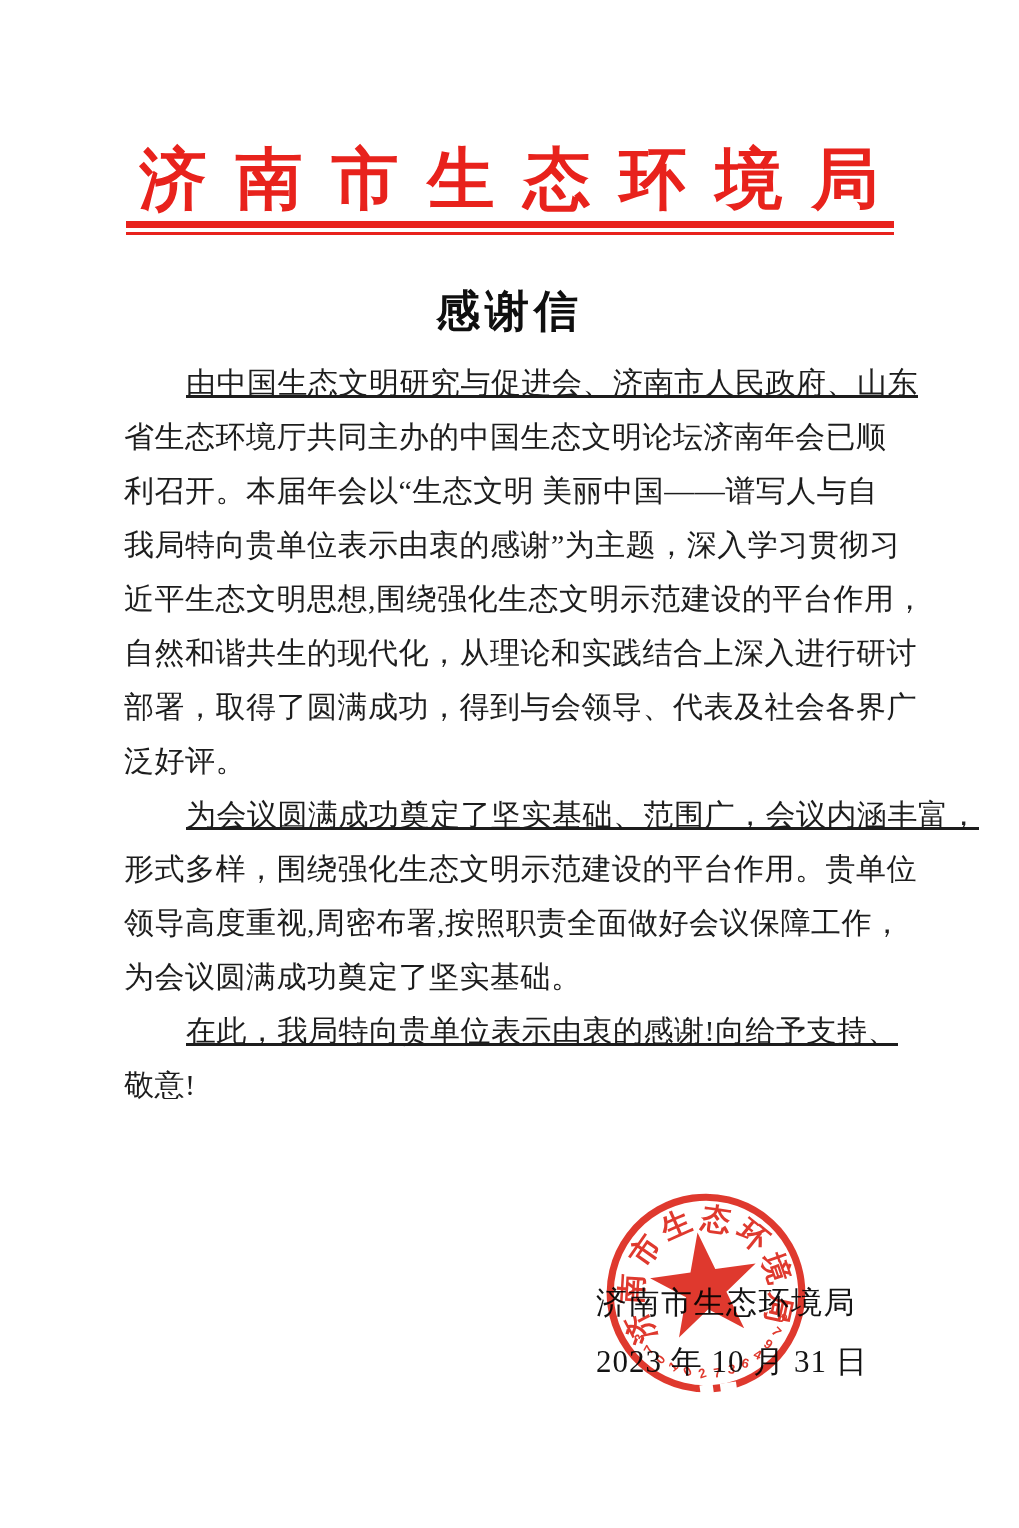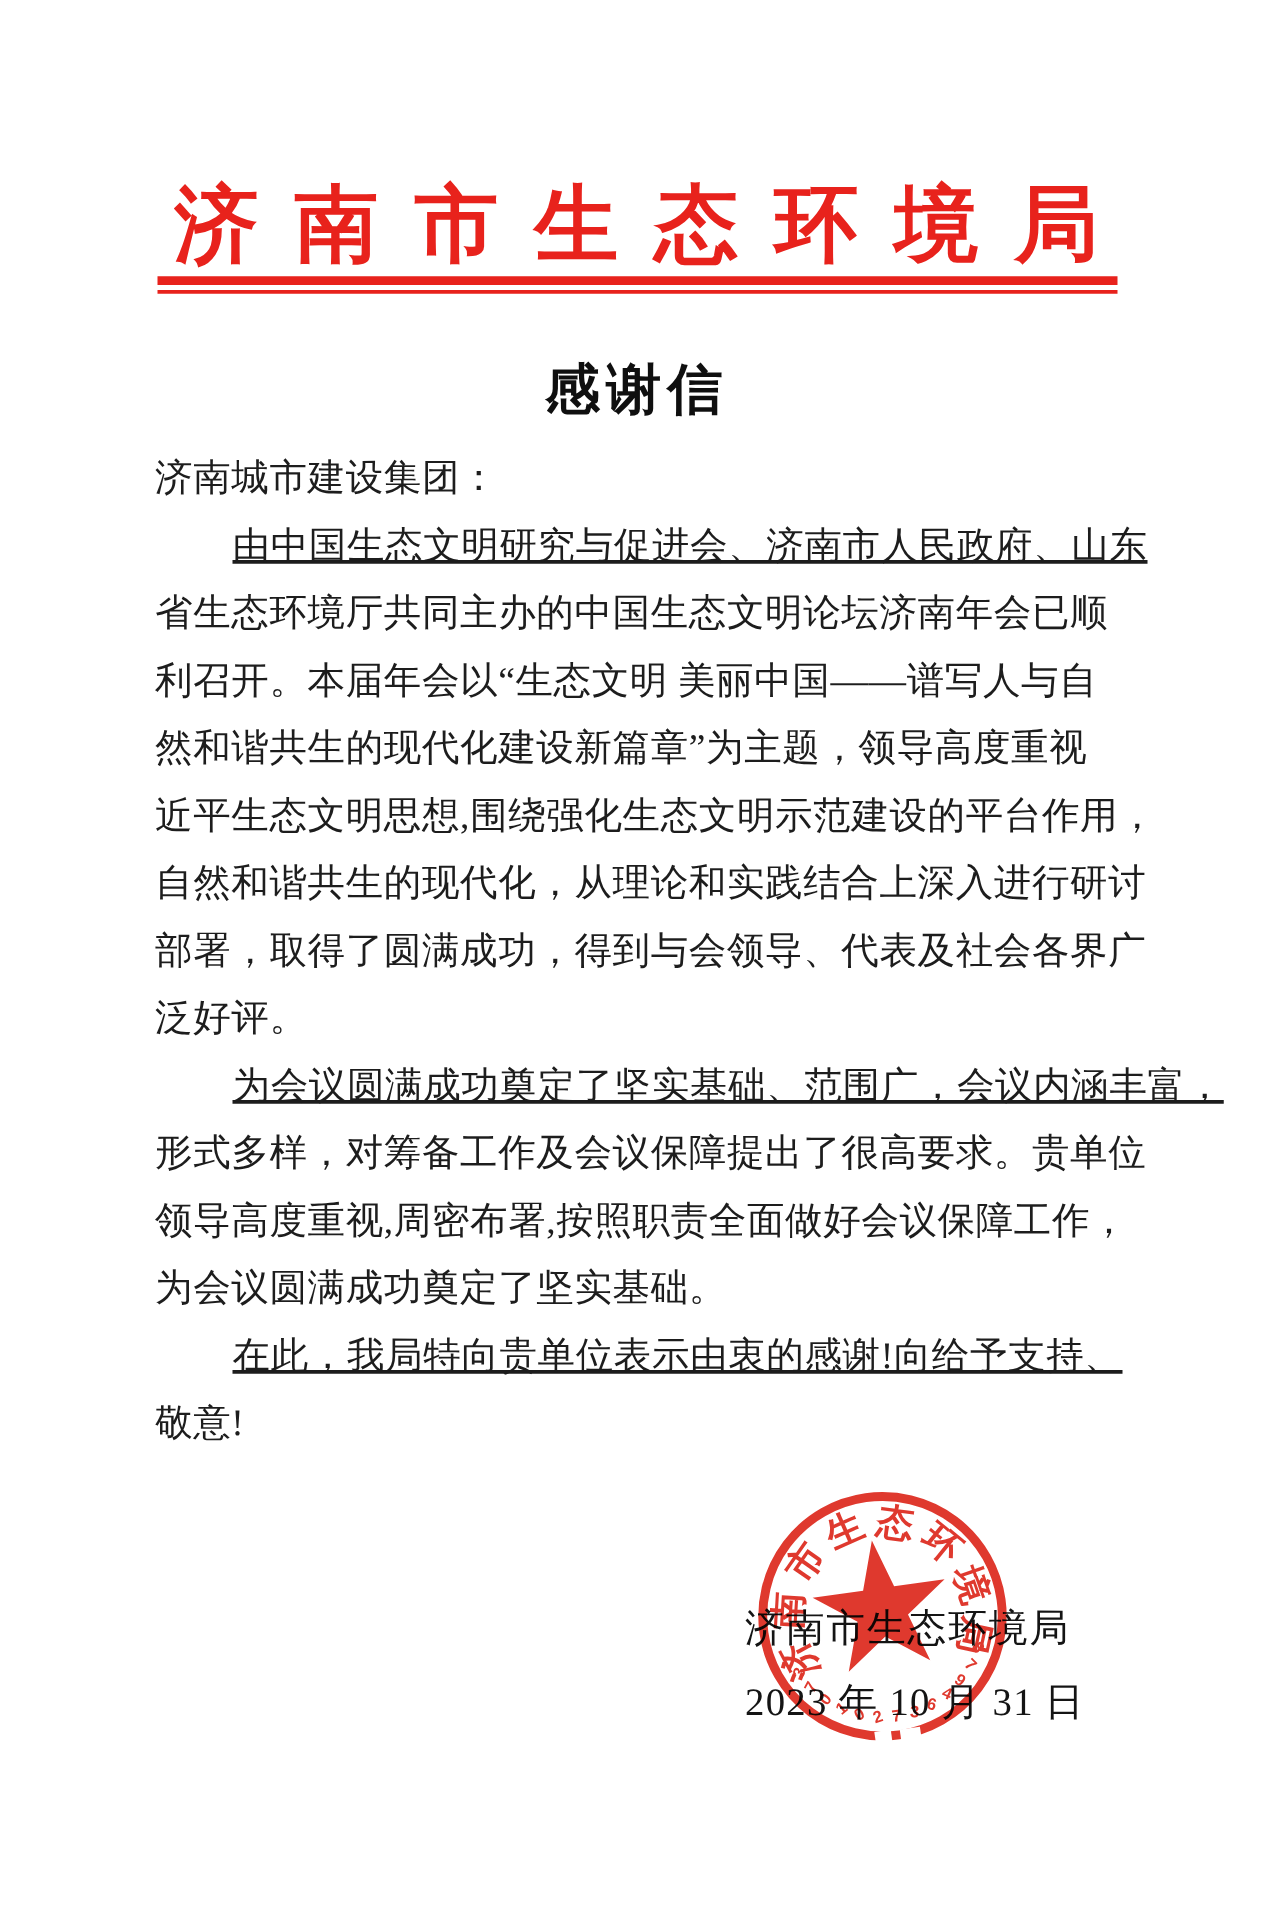--- a/index.html
+++ b/index.html
@@ -70,32 +70,31 @@
 
 <div class="page">
 
   <div class="org-name">济南市生态环境局</div>
   <div class="rule rule-thick"></div>
   <div class="rule rule-thin"></div>
 
   <div class="letter-title">感谢信</div>
 
   <div class="body-block">
-    <div class="body-line">济南城市建设集团：</div>
 
   <div class="body-line indent">由中国生态文明研究与促进会、济南市人民政府、山东</div>
       <div class="body-line">省生态环境厅共同主办的中国生态文明论坛济南年会已顺</div>
       <div class="body-line">利召开。本届年会以“生态文明 美丽中国——谱写人与自</div>
-      <div class="body-line">然和谐共生的现代化建设新篇章”为主题，领导高度重视</div>
+      <div class="body-line">我局特向贵单位表示由衷的感谢”为主题，深入学习贯彻习</div>
       <div class="body-line">近平生态文明思想,围绕强化生态文明示范建设的平台作用，</div>
       <div class="body-line">自然和谐共生的现代化，从理论和实践结合上深入进行研讨</div>
       <div class="body-line">部署，取得了圆满成功，得到与会领导、代表及社会各界广</div>
       <div class="body-line">泛好评。</div>
       <div class="body-line indent">为会议圆满成功奠定了坚实基础、范围广，会议内涵丰富，</div>
-      <div class="body-line">形式多样，对筹备工作及会议保障提出了很高要求。贵单位</div>
+      <div class="body-line">形式多样，围绕强化生态文明示范建设的平台作用。贵单位</div>
       <div class="body-line">领导高度重视,周密布署,按照职责全面做好会议保障工作，</div>
       <div class="body-line">为会议圆满成功奠定了坚实基础。</div>
       <div class="body-line indent">在此，我局特向贵单位表示由衷的感谢!向给予支持、</div>
       <div class="body-line">敬意!</div>
     </div>
 
   <div class="closing-signature">济南市生态环境局</div>
   <div class="closing-date">2023 年 10 月 31 日</div>
 
   <svg class="seal" viewBox="0 0 210 210">

